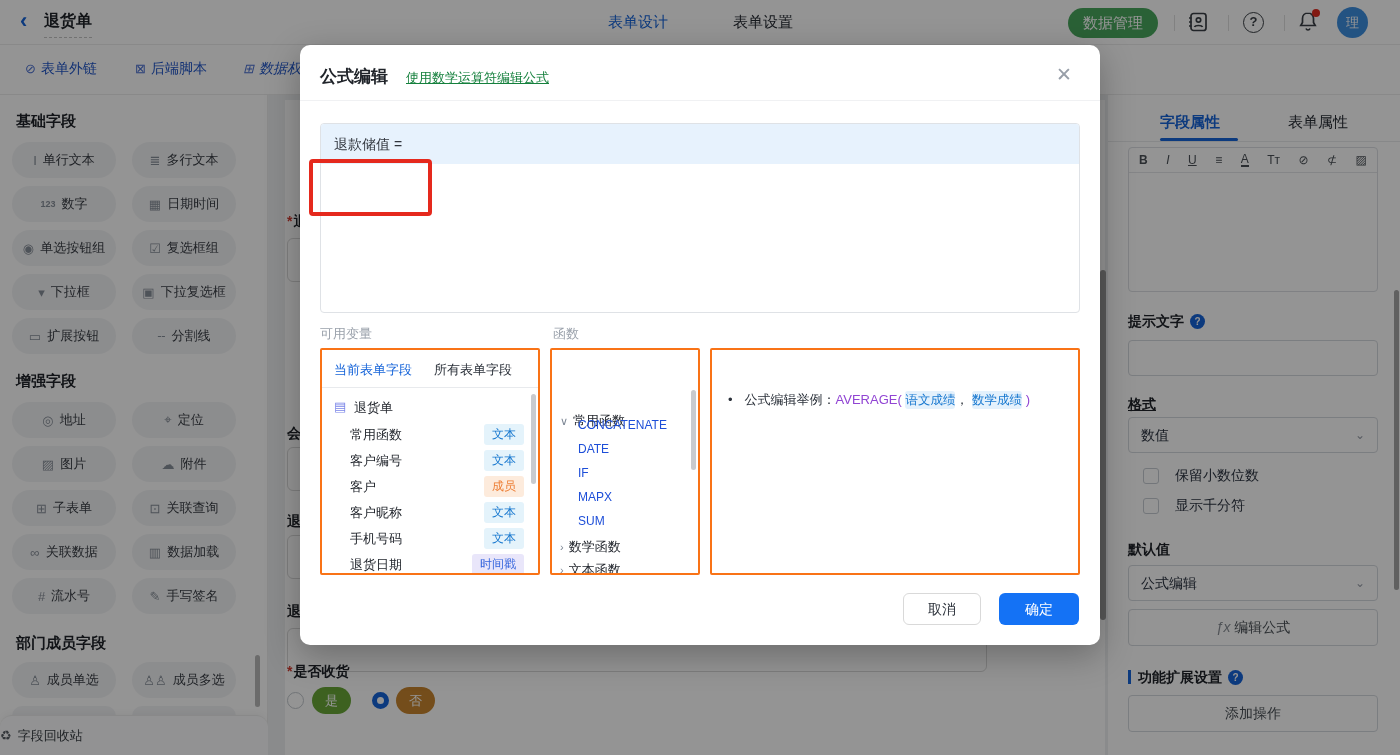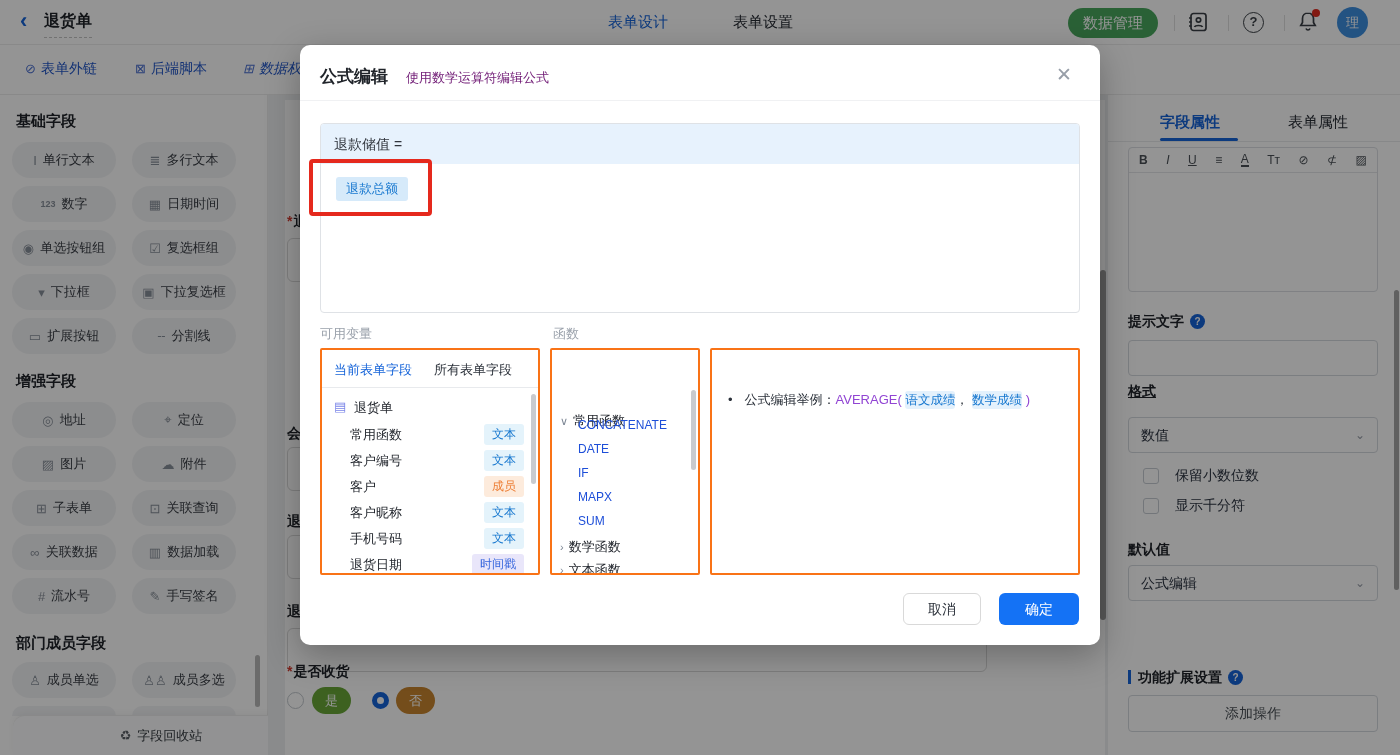--- a/index.html
+++ b/index.html
@@ -37,23 +37,23 @@
               background:#fff; text-align:center; cursor:pointer; }
 
   
   .sidebar { left:0; top:95px; width:268px; height:660px; background:#fff; border-right:1px solid #ececec; z-index:1; }
   .sec-h { left:16px; font-size:15px; font-weight:bold; color:#20242a; }
   .fbtn { width:104px; height:36px; border-radius:18px; background:#f2f3f5; display:flex; align-items:center;
           justify-content:center; gap:6px; font-size:13px; color:#383d44; cursor:pointer; white-space:nowrap; }
   .fbtn .fi { color:#878f99; font-size:13px; }
   .fbtn .fi.num { font-size:9px; font-weight:bold; letter-spacing:0; }
   .pstub { width:104px; height:10px; border-radius:18px 18px 0 0; background:#f2f3f5; }
-  .recycle { left:13px; top:620px; width:268px; height:40px; background:#fbfcfd; border-top:1px solid #ededed;
-             border-radius:12px 12px 0 0; text-align:center; line-height:40px; font-size:13px; color:#3b4046;
-             box-shadow:0 -2px 6px rgba(0,0,0,.04); cursor:pointer;padding-left:28px; }
+  .recycle { left:0; top:620px; width:268px; height:40px; background:#fbfcfd; border-top:1px solid #ededed;
+             border-radius:12px 12px 0 0; line-height:40px; font-size:13px; color:#3b4046;
+             box-shadow:0 -2px 6px rgba(0,0,0,.04); cursor:pointer; }
   .recycle .ri { color:#5a6067; margin-right:6px; }
   .sscroll { left:255px; top:560px; width:5px; height:52px; border-radius:3px; background:#b9b9b9; }
 
   
   .canvas { left:268px; top:95px; width:840px; height:660px; background:#eef0f2; z-index:1; }
   .formcard { left:17px; top:5px; width:820px; height:655px; background:#fff; }
   .flabel { font-size:14px; color:#20242a; font-weight:bold; white-space:nowrap; }
   .req { color:#d43a2f; margin-right:1px; }
   .finput { width:700px; height:44px; border:1px solid #d9d9d9; border-radius:6px; background:#fff; }
   .radio { width:17px; height:17px; border-radius:50%; background:#fff; }
@@ -86,21 +86,21 @@
   .rbtn { left:20px; width:250px; height:37px; border:1px solid #d5d9de; border-radius:4px; background:#fff;
           font-size:14px; color:#4a5056; text-align:center; line-height:35px; cursor:pointer; }
   .secmark { display:inline-block; width:3px; height:14px; background:#1664d9; margin-right:7px; vertical-align:-2px; }
   .rscroll { left:1394px; top:290px; width:5px; height:300px; border-radius:3px; background:#a5a5a5; z-index:1; }
 
   
   .overlay { left:0; top:0; width:1400px; height:755px; background:rgba(0,0,0,.42); z-index:10; }
   .modal { left:300px; top:45px; width:800px; height:600px; background:#fff; border-radius:10px;
            box-shadow:0 10px 34px rgba(0,0,0,.28); z-index:20; }
   .mtitle { left:20px; top:20px; font-size:17px; font-weight:bold; color:#20242a; }
-  .msub { left:106px; top:24px; font-size:13px; color:#701a75; }
+  .msub { left:106px; top:24px; font-size:13px; color:#15803d;text-decoration:underline; }
   .mclose { left:756px; top:18px; font-size:19px; color:#979ea8; cursor:pointer; }
   .mhdiv { left:0; top:55px; width:800px; height:1px; background:#f0f1f3; }
   .fxbox { left:20px; top:78px; width:760px; height:190px; border:1px solid #dfe2e6; border-radius:4px; background:#fff; overflow:hidden; }
   .fxhead { height:40px; background:#e7f2fd; font-size:14px; color:#30353d; line-height:40px; padding-left:13px; }
   .chip { display:inline-block; background:#d6eafa; color:#1677cf; font-size:13px; border-radius:3px;
           padding:3px 10px; cursor:pointer; }
   .plabel { top:280px; font-size:13px; color:#9aa1ab; }
   .panel { top:303px; height:227px; border:2px solid #f97316; border-radius:2px; background:#fff; overflow:hidden;text-decoration:underline; }
   .vtabs { height:38px; border-bottom:1px solid #e8eaed; }
   .vtab { top:11px; font-size:13px; cursor:pointer; color:#2b313a; }
@@ -326,54 +326,52 @@
         <span>Tт</span>
         <span>⊘</span>
         <span>⊄</span>
         <span>▨</span>
       </div>
     </div>
 
     <div class="abs rlabel" style="top:218px;"><span>提示文字</span><span class="qmark">?</span></div>
     <div class="abs rinput" style="top:245px;"></div>
 
-    <div class="abs rlabel" style="top:288px;text-decoration:underline;">格式</div>
+    <div class="abs rlabel" style="top:301px;text-decoration:underline;">格式</div>
     <div class="abs rselect" style="top:322px;"><span>数值</span><span class="chev">⌄</span></div>
 
     <div class="abs cbrow" style="top:372px;">
         <span class="cbbox"></span>
         <span>保留小数位数</span>
       </div>
     <div class="abs cbrow" style="top:402px;">
         <span class="cbbox"></span>
         <span>显示千分符</span>
       </div>
 
     <div class="abs rlabel" style="top:446px;">默认值</div>
     <div class="abs rselect" style="top:470px;"><span>公式编辑</span><span class="chev">⌄</span></div>
+    <div class="abs rbtn" style="top:514px;"><span style="font-style:italic; color:#8b9097;">ƒx</span> <span>编辑公式</span></div>
 
     <div class="abs rlabel" style="top:574px;"><span class="secmark"></span><span>功能扩展设置</span><span class="qmark">?</span></div>
     <div class="abs rbtn" style="top:600px;"><span>添加操作</span></div>
   </div>
 
   <div class="abs rscroll"></div>
 
   <div class="abs overlay"></div>
 
   <div class="abs modal">
     <div class="abs mtitle">公式编辑</div>
     <div class="abs msub">使用数学运算符编辑公式</div>
     <div class="abs mclose">✕</div>
     <div class="abs mhdiv"></div>
 
     <div class="abs fxbox">
       <div class="fxhead">退款储值 =</div>
-      <div style="padding:13px 15px;">
-        <span class="chip">退款总额</span>
-      </div>
     </div>
 
     <div class="abs plabel" style="left:20px;">可用变量</div>
     <div class="abs plabel" style="left:253px;">函数</div>
 
     <div class="abs panel" style="left:20px; width:220px;">
       <div class="vtabs">
         <span class="abs vtab active" style="left:12px;">当前表单字段</span>
         <span class="abs vtab" style="left:112px;">所有表单字段</span>
       </div>

